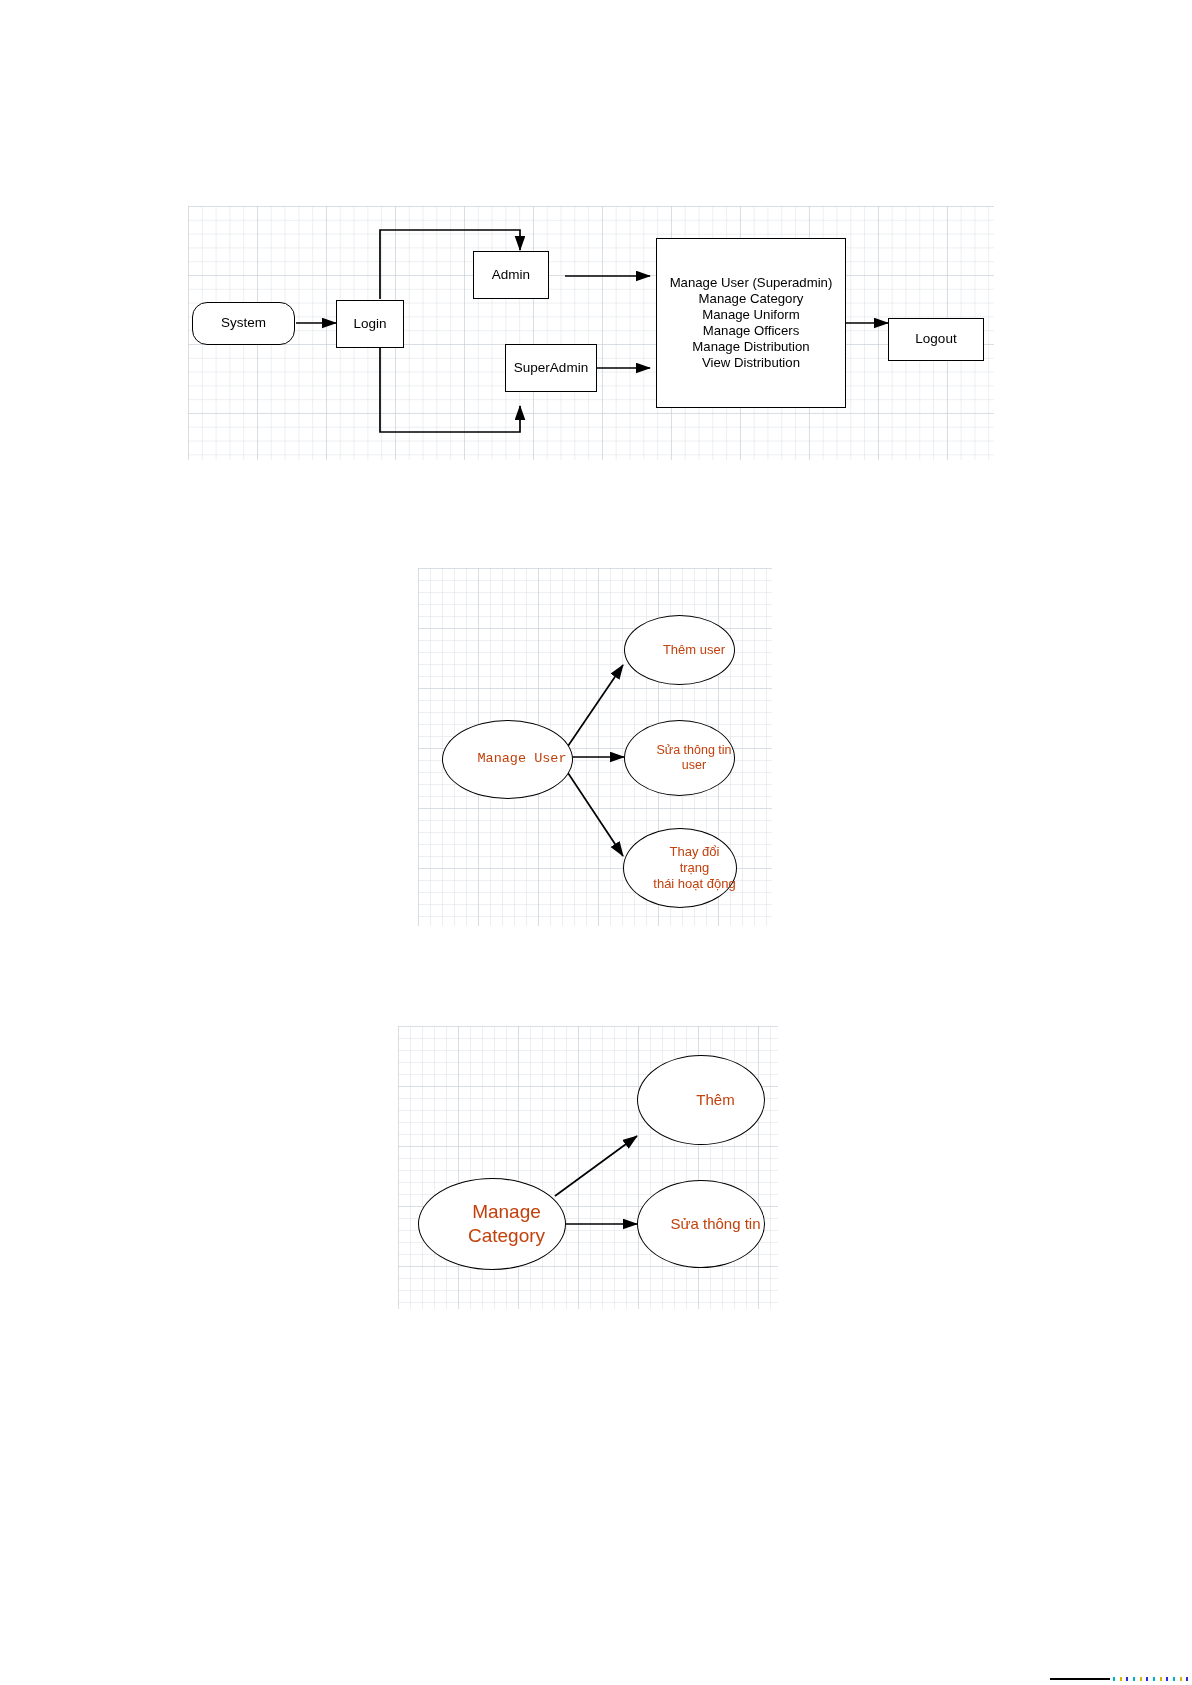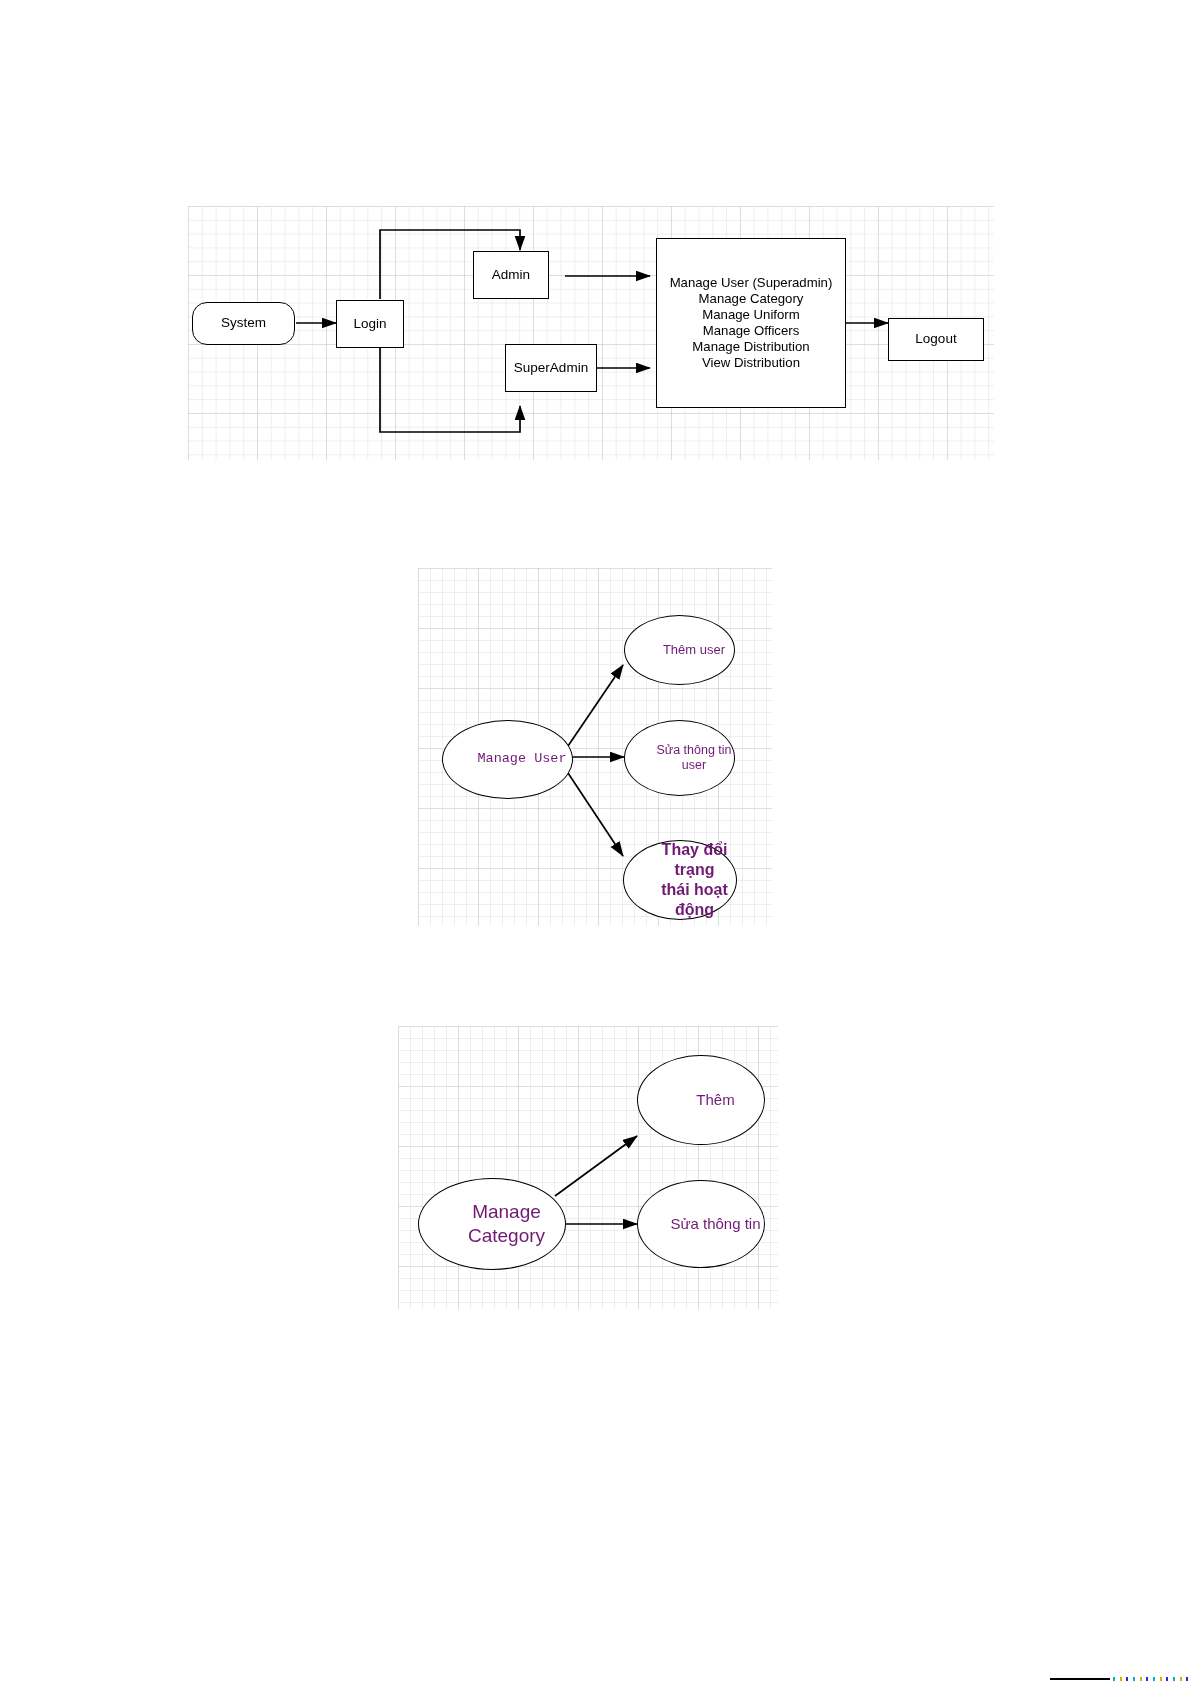--- a/index.html
+++ b/index.html
@@ -65,21 +65,21 @@
   
   .node-ellipse {
     position: absolute;
     box-sizing: border-box;
     border: 1.7px solid #000000;
     border-radius: 50%;
     background: #ffffff;
     display: flex;
     align-items: center;
     justify-content: center;
-    color: #701a75;
+    color: #c2410c;
     text-align: center;
     line-height: 1.24;
     padding-left: 29px;
   }
 
   .bottom-rule {
     position: absolute;
     left: 1050px;
     top: 1678px;
     width: 60px;
@@ -187,21 +187,21 @@
 
     <div class="node-ellipse" style="left:206px; top:47px; width:111px; height:70px; font-size:13px;">
       <span class="node-label">Thêm user</span>
     </div>
 
     <div class="node-ellipse" style="left:206px; top:152px; width:111px; height:76px; font-size:12.5px;">
       <span class="node-label">Sửa thông tin
 user</span>
     </div>
 
-    <div class="node-ellipse" style="left:205px; top:272px; width:114px; height:80px; font-size:16px;font-weight:bold;">
+    <div class="node-ellipse" style="left:205px; top:260px; width:114px; height:80px; font-size:13px;">
       <span class="node-label">Thay đổi trạng
 thái hoạt động</span>
     </div>
   </div>
 
   <div class="diagram" style="left:398px; top:1026px; width:380px; height:283px;
               background-size:60px 60px, 60px 60px, 12px 12px, 12px 12px;">
 
     <svg width="380" height="283">
       <defs>

